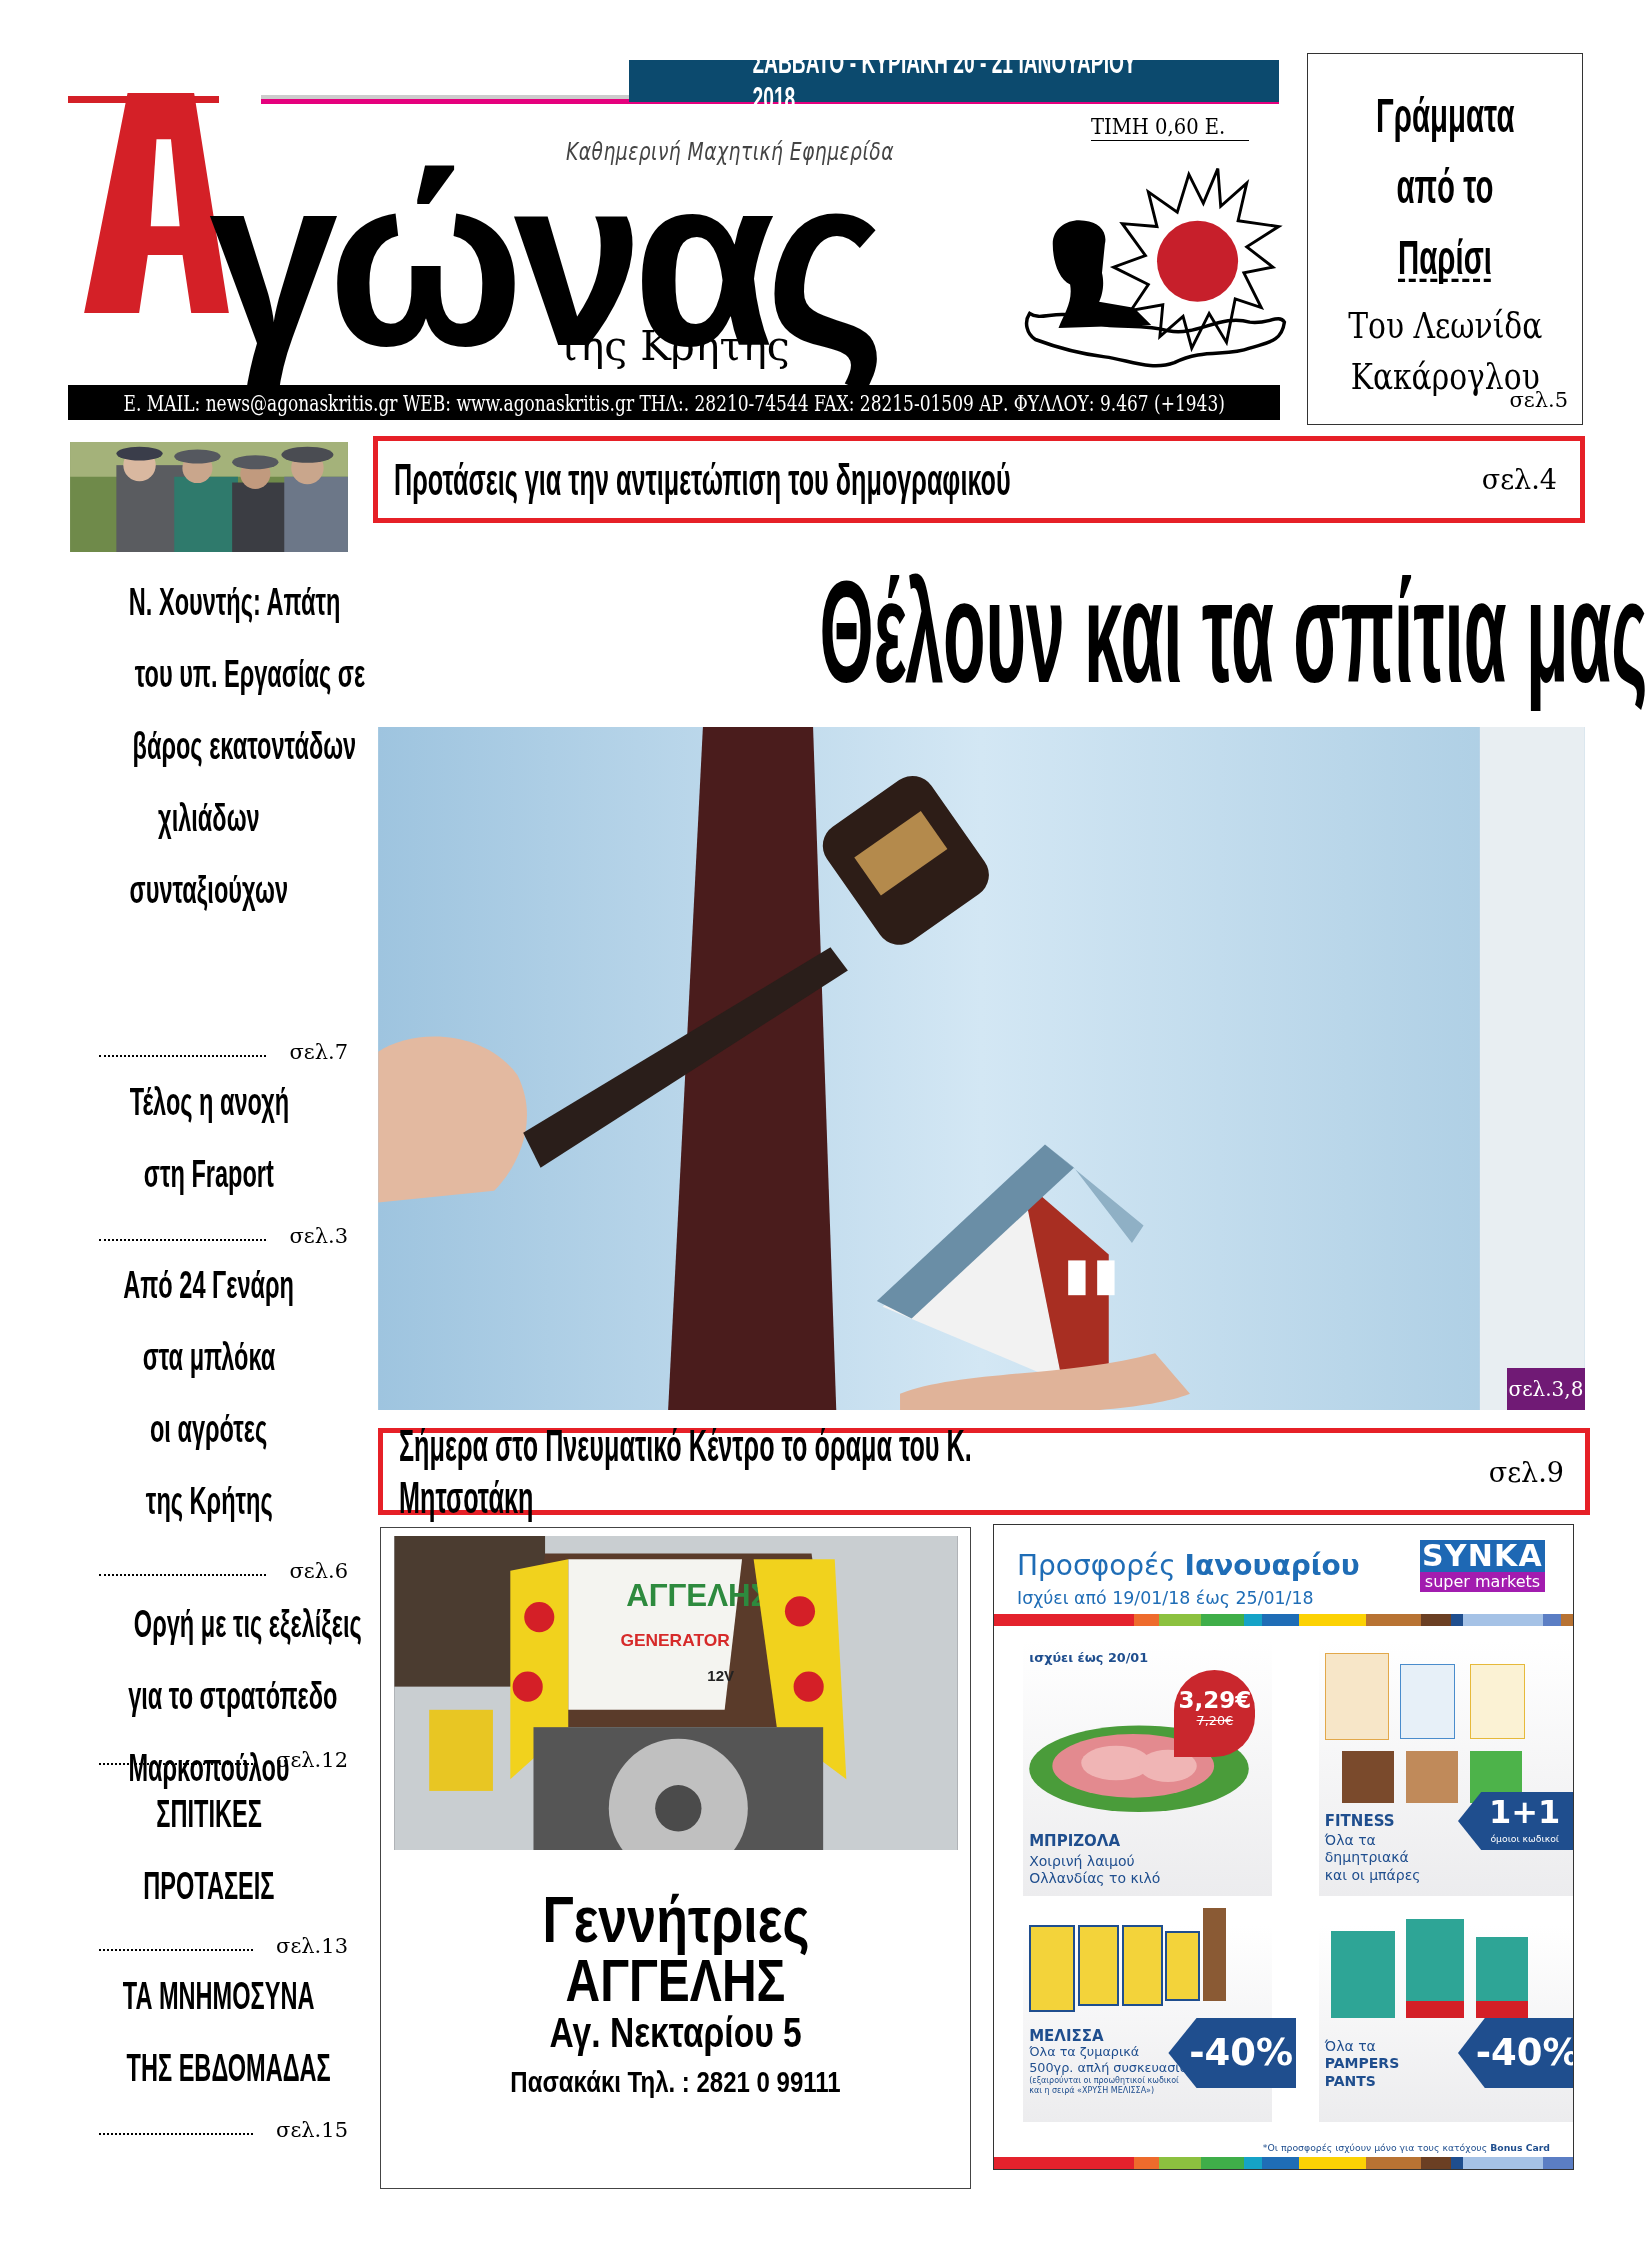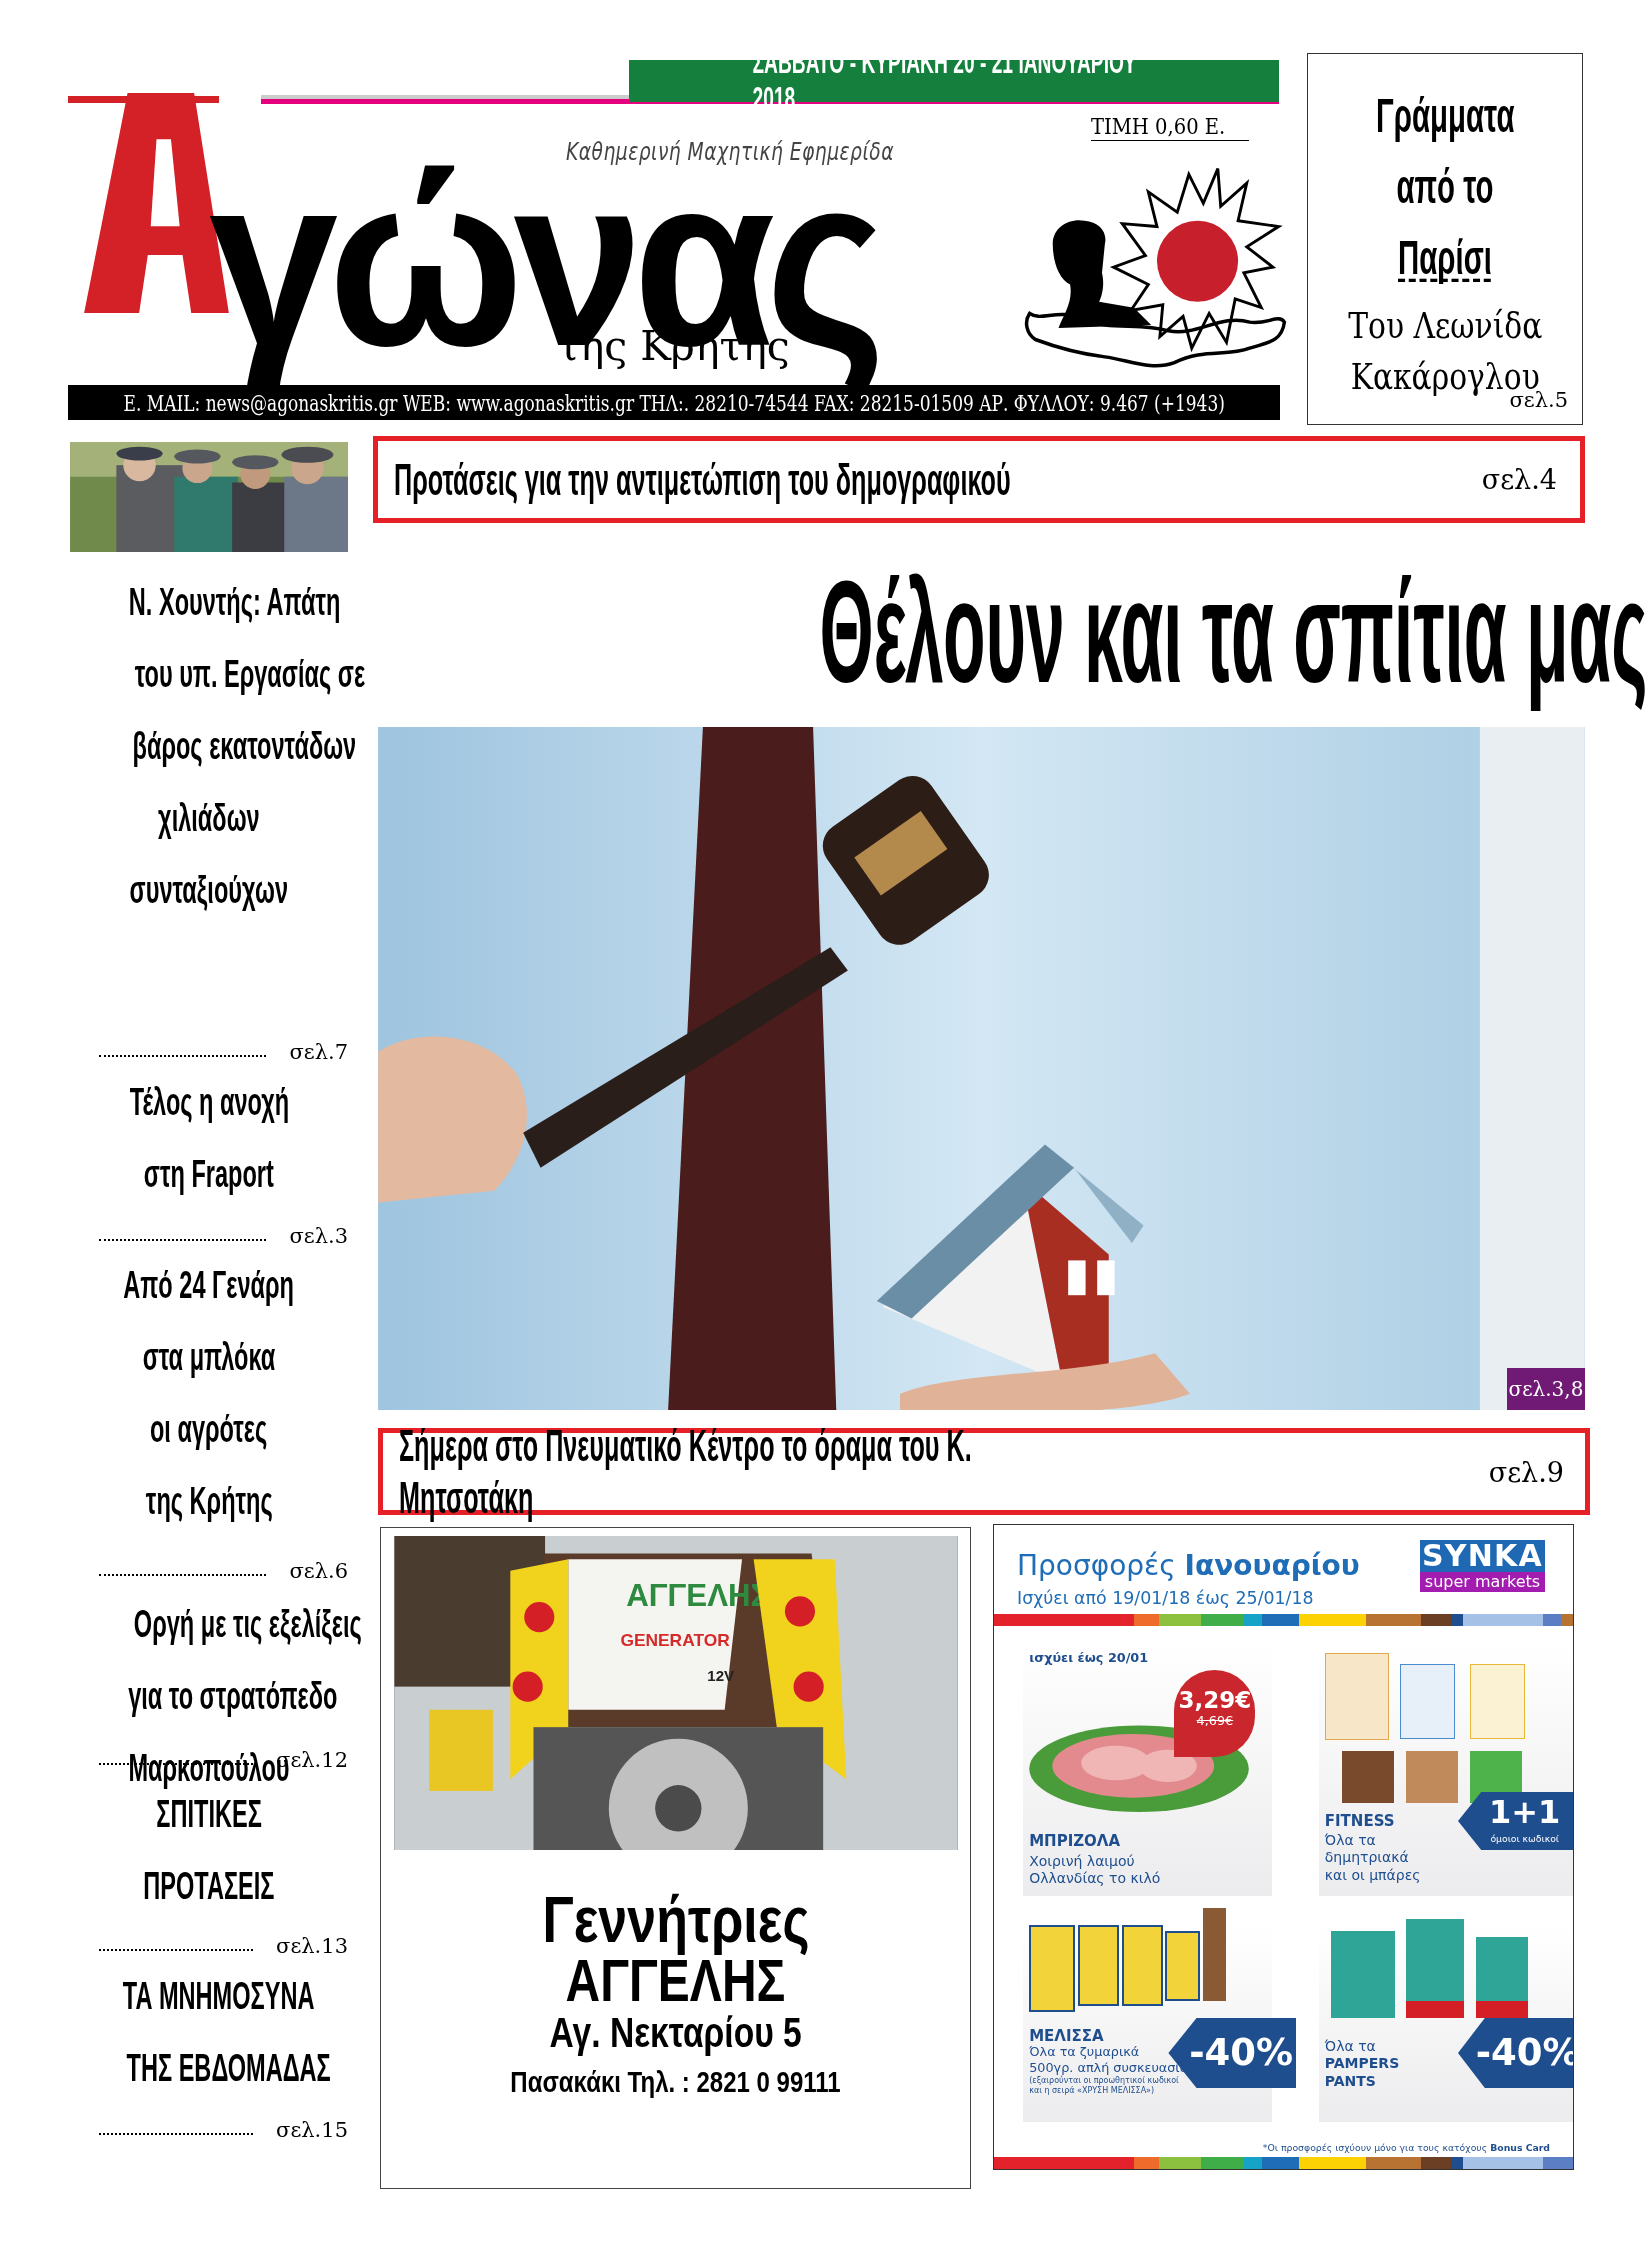--- a/index.html
+++ b/index.html
@@ -3,21 +3,21 @@
 <meta charset="utf-8">
 <style>
   * { box-sizing: border-box; margin: 0; padding: 0; }
   html, body { width: 1648px; height: 2261px; background: #ffffff; overflow: hidden; }
   body { position: relative; font-family: "DejaVu Sans", sans-serif; color: #000; }
   .abs { position: absolute; }
   .cond { font-family: "Liberation Sans Narrow", "Liberation Sans", sans-serif; font-weight: 700; }
   .serif { font-family: "DejaVu Serif", "Liberation Serif", serif; }
 
   
-  #date-bar { left: 629px; top: 60px; width: 650px; height: 42px; background: #15803d; color: #fff;
+  #date-bar { left: 629px; top: 60px; width: 650px; height: 42px; background: #0c4a6e; color: #fff;
     display: flex; align-items: center; justify-content: center; font-size: 31px; }
   #date-bar span { transform: scaleX(0.62); }
   #rule-red { left: 68px; top: 96px; width: 151px; height: 7px; background: #d42027; }
   #rule-magenta { left: 261px; top: 99px; width: 1018px; height: 4.6px; background: #e5007d; }
   #rule-gray { left: 261px; top: 95px; width: 1018px; height: 3.5px; background: #ccc; }
   #logo-A { left: 84px; top: 93px; width: 145px; height: 220px; }
   #logo-rest { left: 209px; top: 139px; font-size: 244px; line-height: 1; font-weight: 700; letter-spacing: -10.4px; }
   #logo-rest span { display: inline-block; transform: scaleX(0.95); transform-origin: left top; }
   #tagline { left: 566px; top: 138px; font-size: 24px; color: #444; font-style: italic; letter-spacing: 0.6px; }
   #tagline span { display: inline-block; transform: scaleX(0.78); transform-origin: left center; }
@@ -320,21 +320,21 @@
   <div class="sy-cell" style="left:17.4px;top:116px;width:249px;height:255px;">
     <div style="position:absolute;left:5.8px;top:8.7px;font-size:12.8px;font-weight:700;color:#1f4e8e;">ισχύει  έως 20/01</div>
     <svg style="position:absolute;left:0;top:70px;" width="232" height="104" viewBox="0 0 400 180">
       <ellipse cx="200" cy="100" rx="190" ry="75" fill="#4a9c3a"></ellipse>
       <ellipse cx="190" cy="95" rx="140" ry="55" fill="#e38a8f"></ellipse>
       <ellipse cx="160" cy="90" rx="60" ry="30" fill="#f0b5b5"></ellipse>
       <ellipse cx="250" cy="95" rx="50" ry="28" fill="#f0b5b5"></ellipse>
     </svg>
     <div class="price-bubble" style="left:151px;top:29px;">
       <div style="font-size:23px;font-weight:700;margin-top:17.4px;">3,29€</div>
-      <div style="font-size:12.8px;text-decoration:line-through;">4,69€</div>
+      <div style="font-size:12.8px;text-decoration:line-through;">7,20€</div>
     </div>
     <div class="sy-label-b" style="position:absolute;left:5.8px;top:191px;font-size:15px;">ΜΠΡΙΖΟΛΑ</div>
     <div class="sy-label" style="position:absolute;left:5.8px;top:212px;font-size:14px;line-height:17.4px;">
       <div>Χοιρινή λαιμού</div>
       <div>Ολλανδίας το κιλό</div>
     </div>
   </div>
 
   <div class="sy-cell" style="left:313px;top:116px;width:255px;height:255px;">
     <div style="position:absolute;left:5.8px;top:11.6px;width:64px;height:87px;background:#f7e6c8;border:1.2px solid #e2a84a;"></div>

